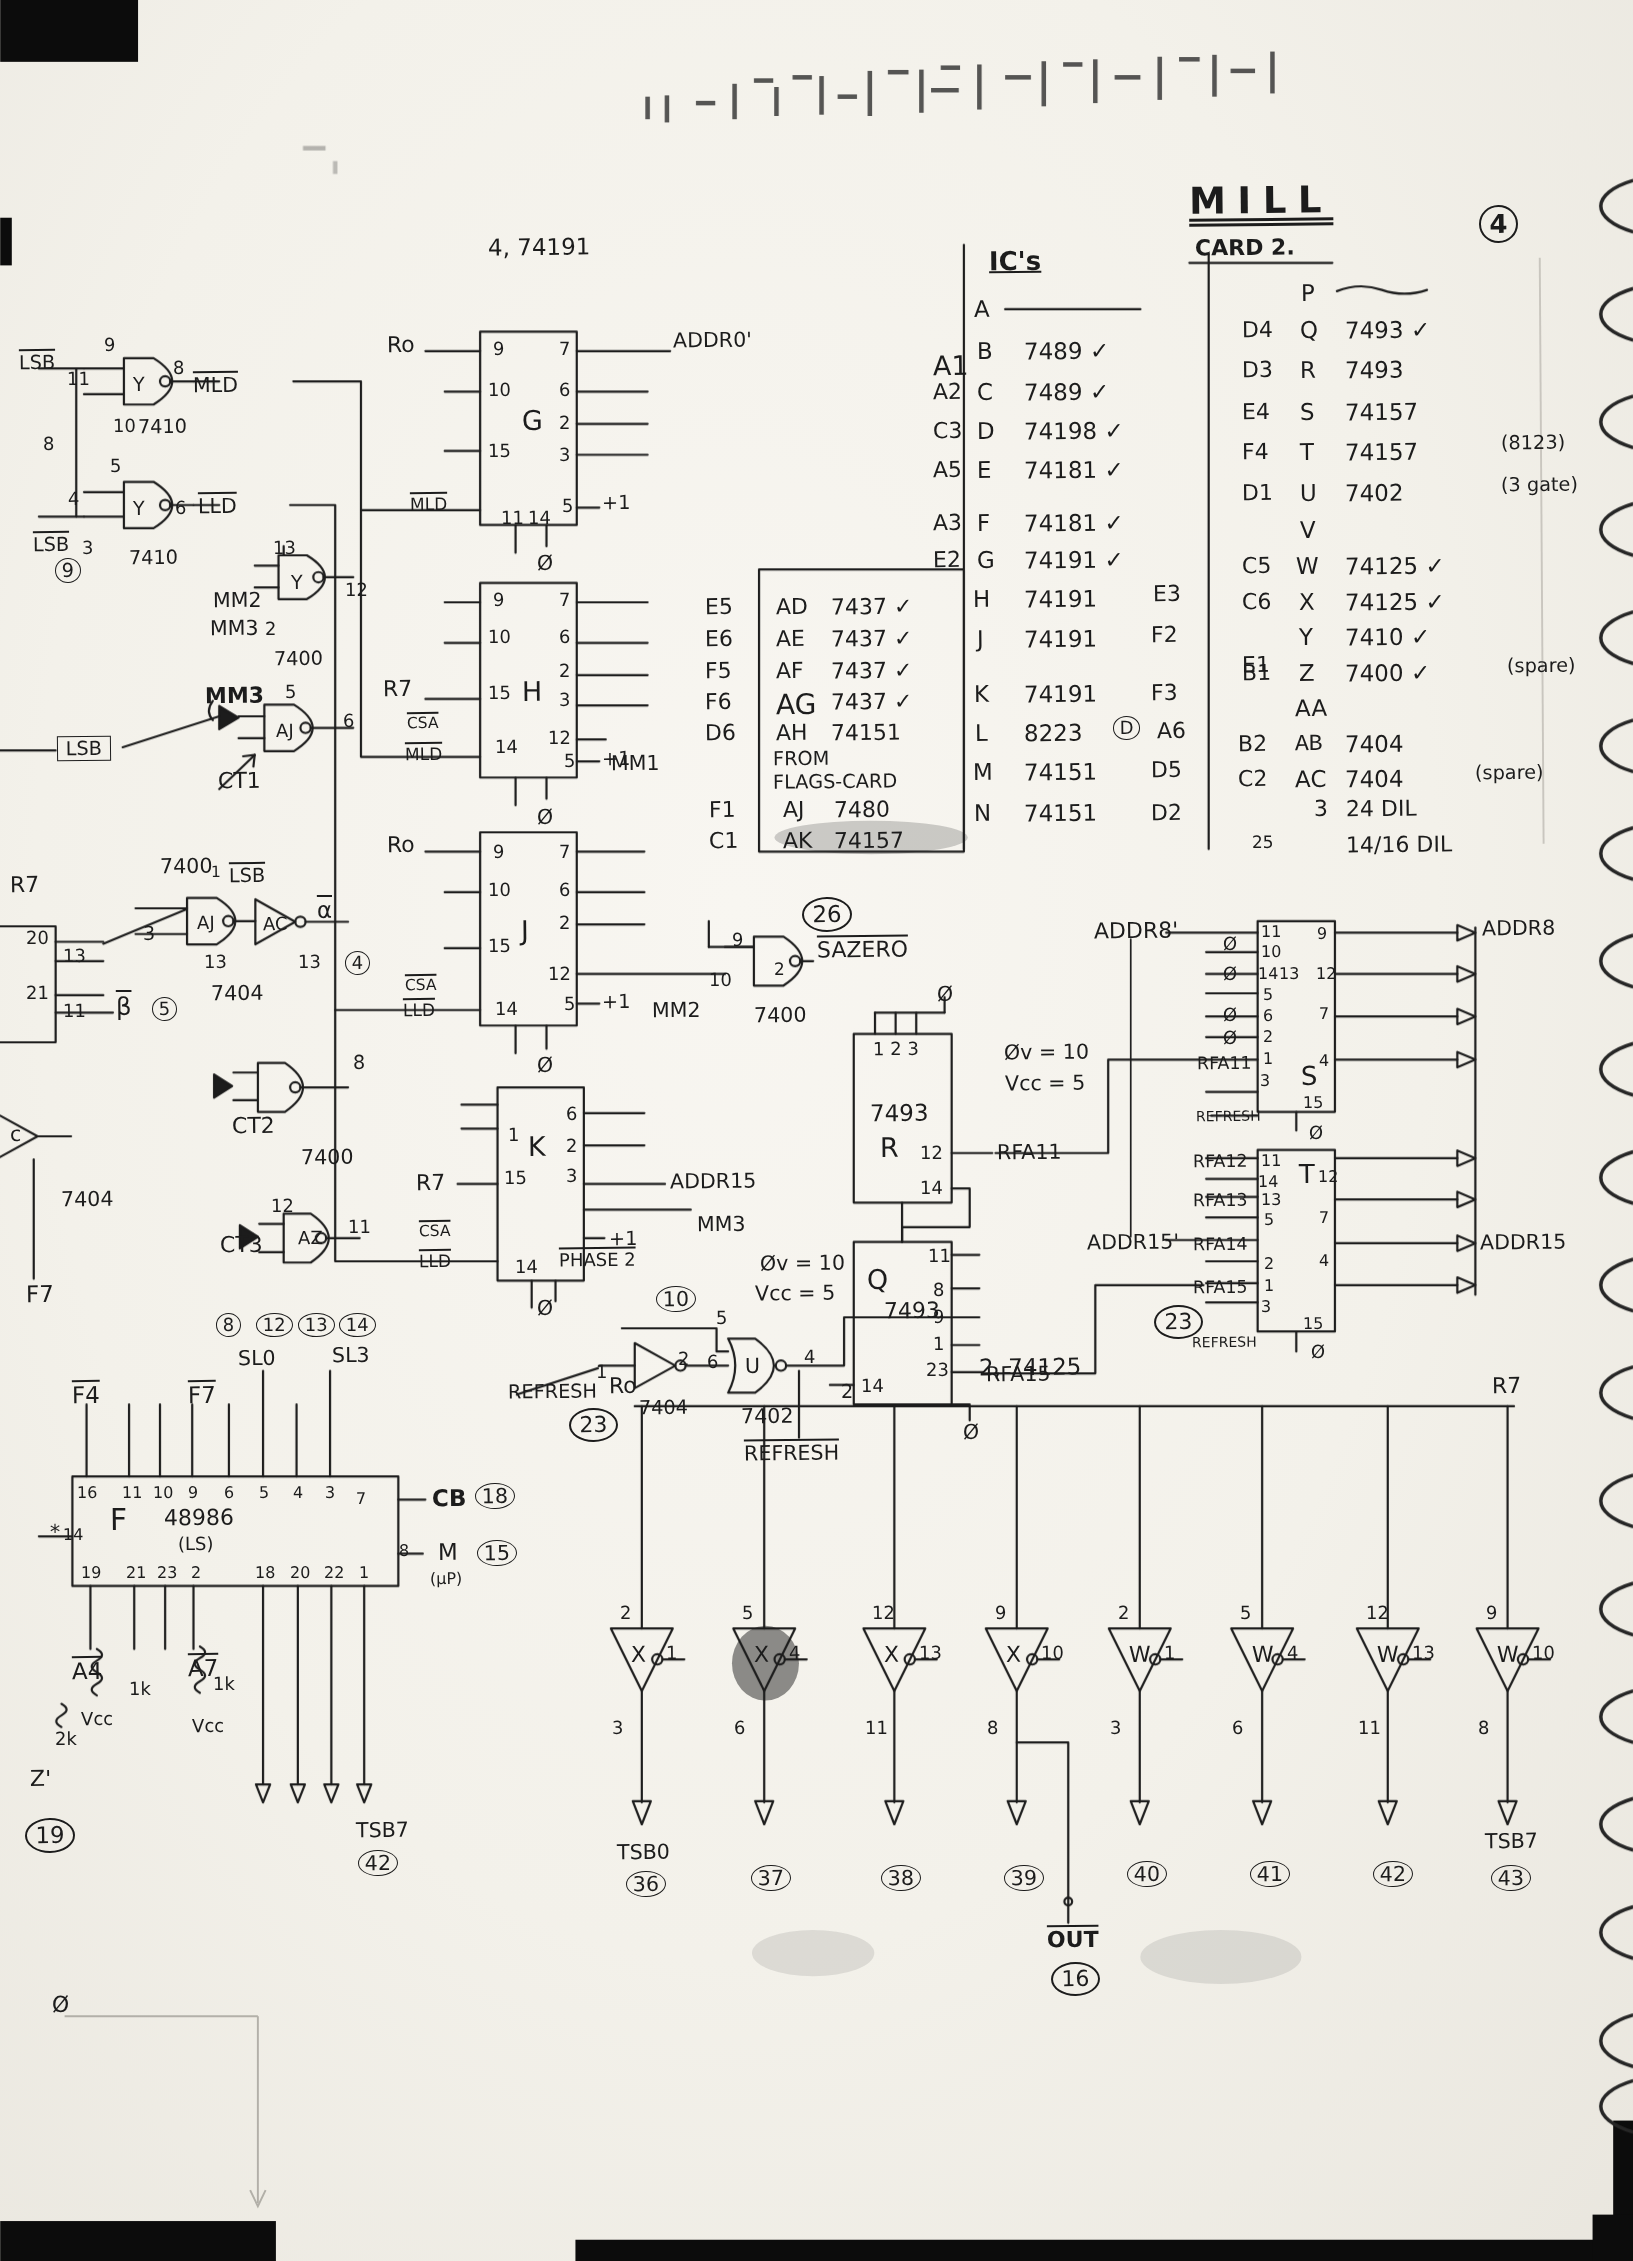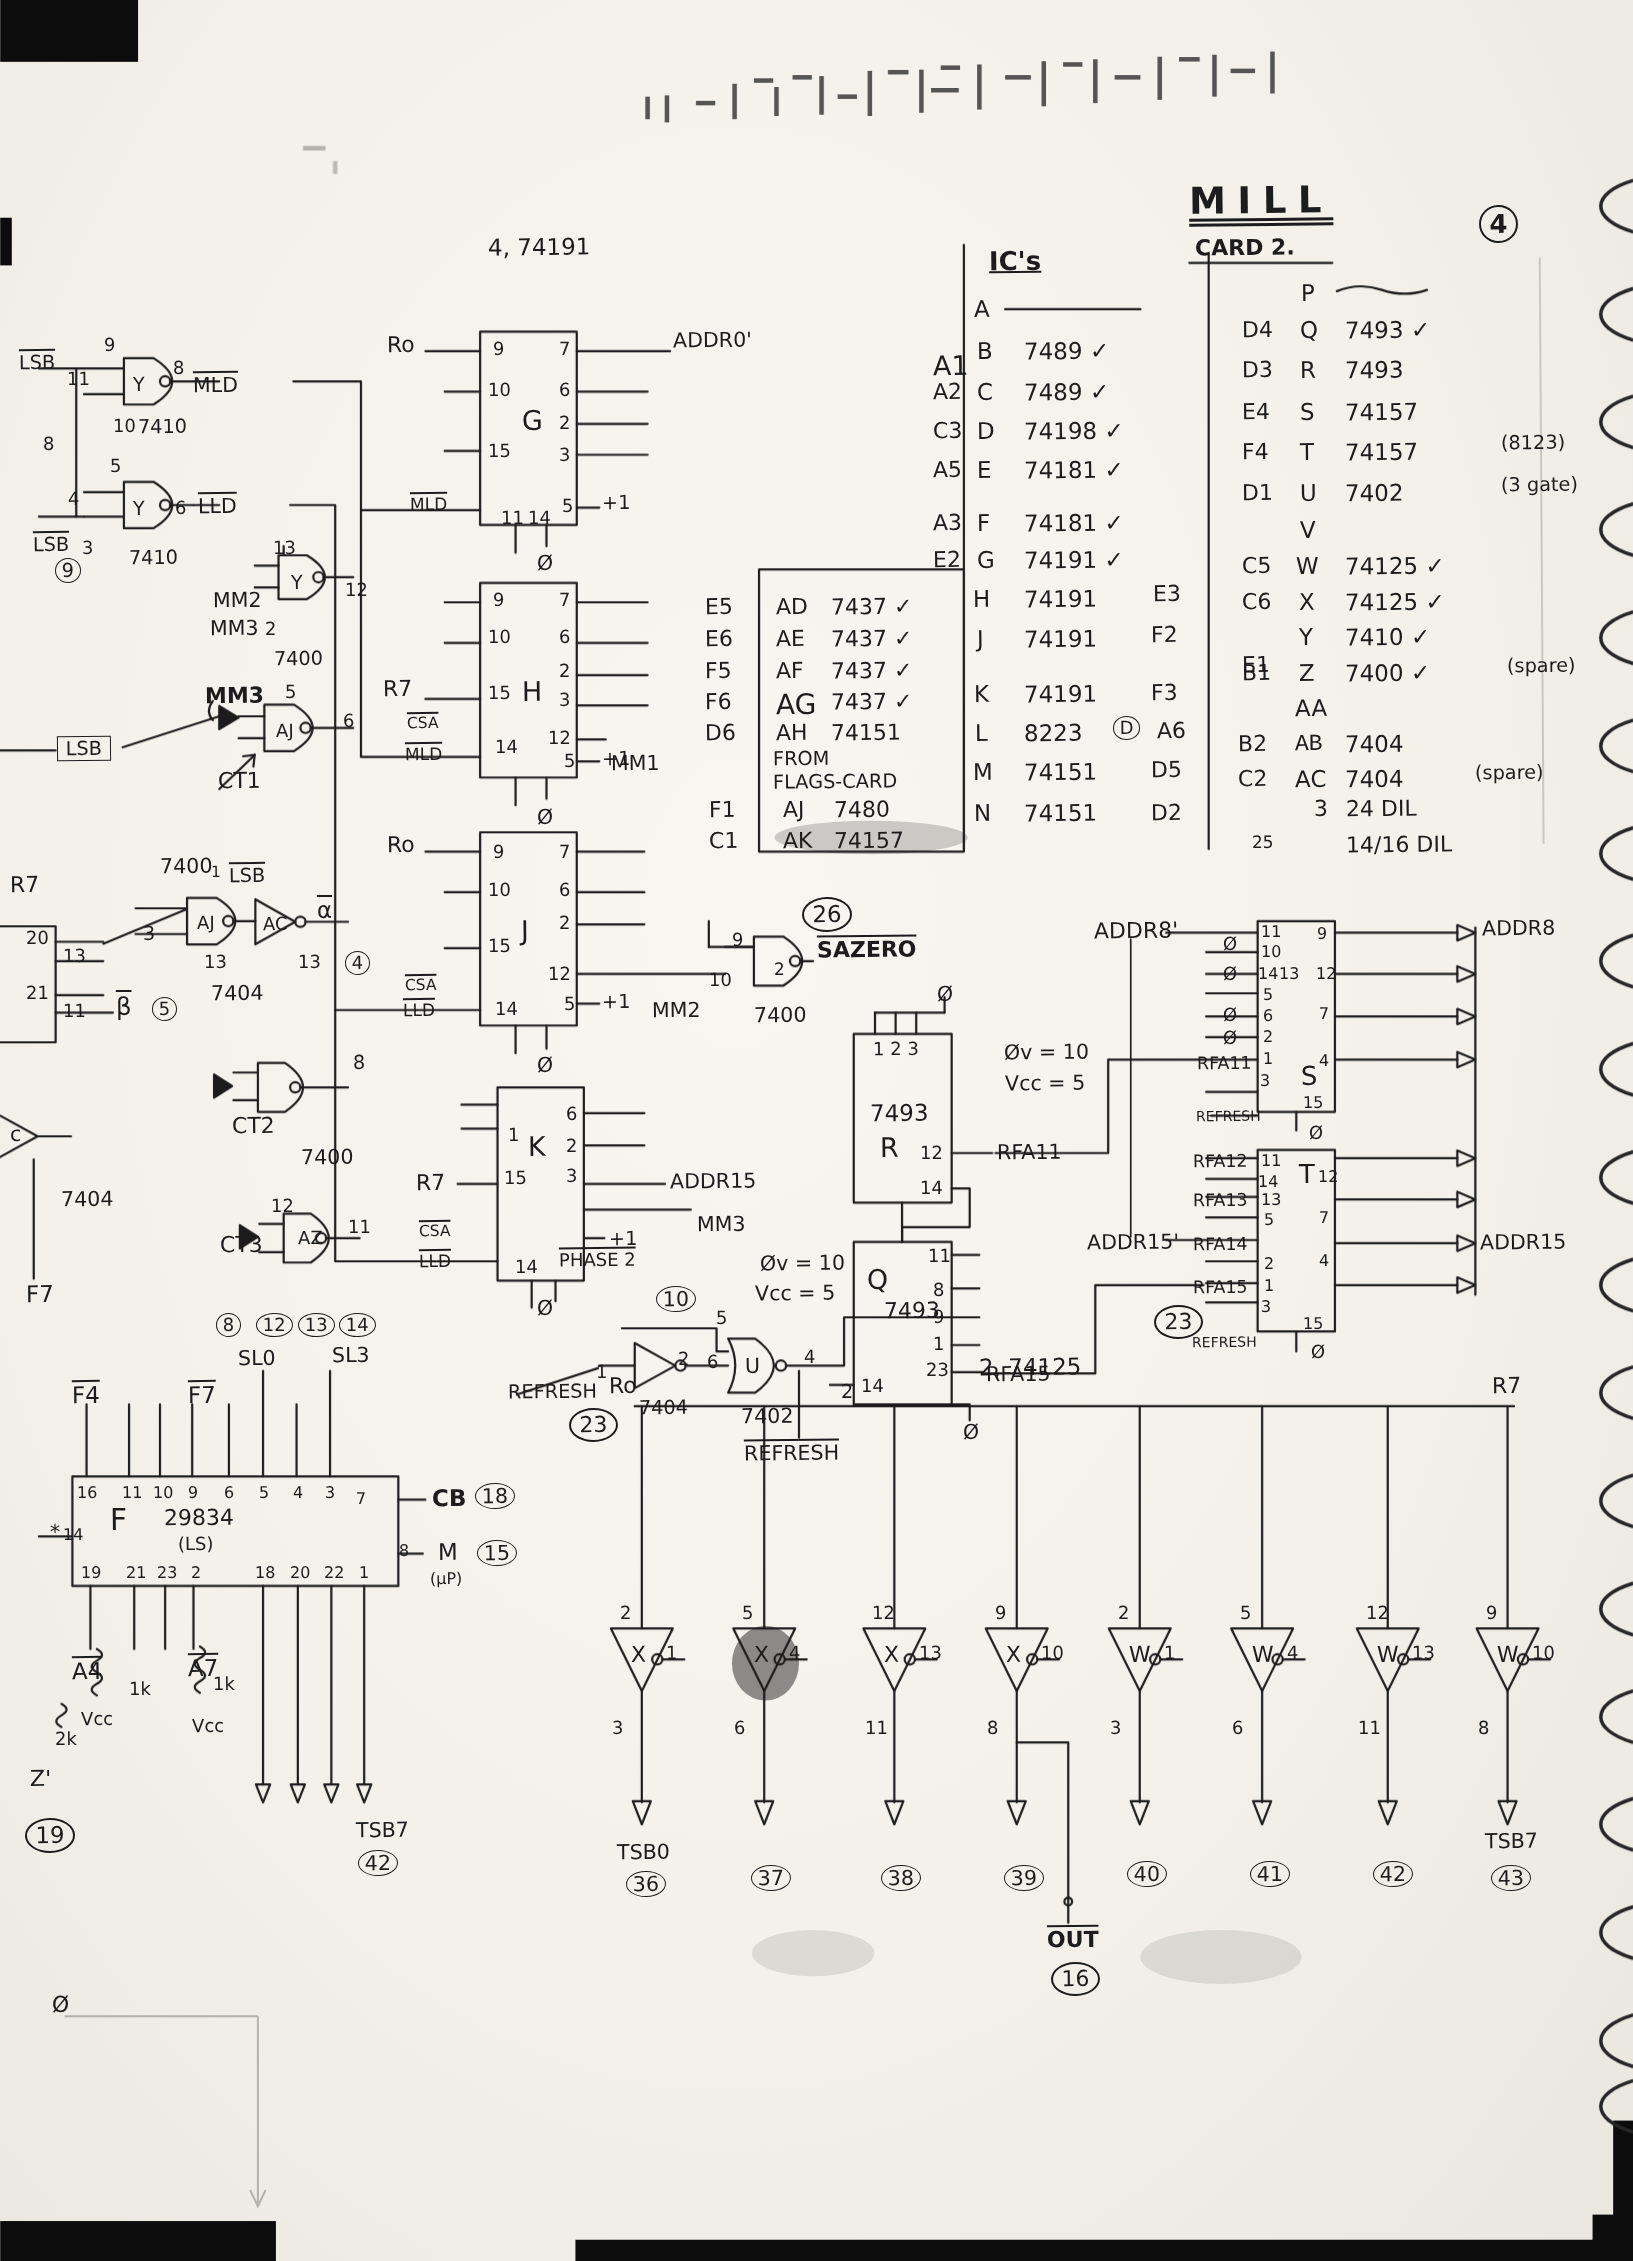--- a/index.html
+++ b/index.html
@@ -629,21 +629,21 @@
       <span class="lbl " style="left: 271px; top: 1197px; font-size: 18px;">12</span>
       <span class="lbl " style="left: 298px; top: 1229px; font-size: 18px;">AZ</span>
       <span class="lbl " style="left: 348px; top: 1218px; font-size: 18px;">11</span>
       <span class="lbl " style="left: 220px; top: 1234px; font-size: 22px;">CT3</span>
       <span class="lbl ov" style="left: 419px; top: 1224px; font-size: 15.5px;">CSA</span>
       <span class="lbl ov" style="left: 419px; top: 1253px; font-size: 17px;">LLD</span>
       <span class="lbl circ" style="left: 802px; top: 897px; font-size: 23px;">26</span>
       <span class="lbl " style="left: 732px; top: 931px; font-size: 18px;">9</span>
       <span class="lbl " style="left: 709px; top: 971px; font-size: 18px;">10</span>
       <span class="lbl " style="left: 774px; top: 961px; font-size: 17px;">2</span>
-      <span class="lbl ov" style="left: 817px; top: 939px; font-size: 22px; font-weight: bold;">SAZERO</span>
+      <span class="lbl ov" style="left: 817px; top: 939px; font-size: 22px;">SAZERO</span>
       <span class="lbl " style="left: 754px; top: 1005px; font-size: 20.6px;">7400</span>
       <span class="lbl " style="left: 873px; top: 1040px; font-size: 18px;">1 2 3</span>
       <span class="lbl " style="left: 1004px; top: 1042px; font-size: 20.6px;">Øv = 10</span>
       <span class="lbl " style="left: 1005px; top: 1073px; font-size: 20.6px;">Vcc = 5</span>
       <span class="lbl " style="left: 870px; top: 1102px; font-size: 23px;">7493</span>
       <span class="lbl " style="left: 880px; top: 1134px; font-size: 27px;">R</span>
       <span class="lbl " style="left: 920px; top: 1144px; font-size: 18px;">12</span>
       <span class="lbl " style="left: 920px; top: 1179px; font-size: 18px;">14</span>
       <span class="lbl " style="left: 997px; top: 1142px; font-size: 20.6px;">RFA11</span>
       <span class="lbl " style="left: 937px; top: 984px; font-size: 20.6px;">Ø</span>
@@ -729,21 +729,21 @@
       <span class="lbl " style="left: 77px; top: 1485px; font-size: 16px;">16</span>
       <span class="lbl " style="left: 122px; top: 1485px; font-size: 16px;">11</span>
       <span class="lbl " style="left: 153px; top: 1485px; font-size: 16px;">10</span>
       <span class="lbl " style="left: 188px; top: 1485px; font-size: 16px;">9</span>
       <span class="lbl " style="left: 224px; top: 1485px; font-size: 16px;">6</span>
       <span class="lbl " style="left: 259px; top: 1485px; font-size: 16px;">5</span>
       <span class="lbl " style="left: 293px; top: 1485px; font-size: 16px;">4</span>
       <span class="lbl " style="left: 325px; top: 1485px; font-size: 16px;">3</span>
       <span class="lbl " style="left: 356px; top: 1491px; font-size: 16px;">7</span>
       <span class="lbl " style="left: 110px; top: 1505px; font-size: 30px;">F</span>
-      <span class="lbl " style="left: 164px; top: 1507px; font-size: 22px;">29834</span>
+      <span class="lbl " style="left: 164px; top: 1507px; font-size: 22px;">48986</span>
       <span class="lbl " style="left: 178px; top: 1535px; font-size: 18px;">(LS)</span>
       <span class="lbl " style="left: 50px; top: 1522px; font-size: 20.6px;">*</span>
       <span class="lbl " style="left: 63px; top: 1527px; font-size: 16px;">14</span>
       <span class="lbl " style="left: 81px; top: 1565px; font-size: 16px;">19</span>
       <span class="lbl " style="left: 126px; top: 1565px; font-size: 16px;">21</span>
       <span class="lbl " style="left: 157px; top: 1565px; font-size: 16px;">23</span>
       <span class="lbl " style="left: 191px; top: 1565px; font-size: 16px;">2</span>
       <span class="lbl " style="left: 255px; top: 1565px; font-size: 16px;">18</span>
       <span class="lbl " style="left: 290px; top: 1565px; font-size: 16px;">20</span>
       <span class="lbl " style="left: 324px; top: 1565px; font-size: 16px;">22</span>

